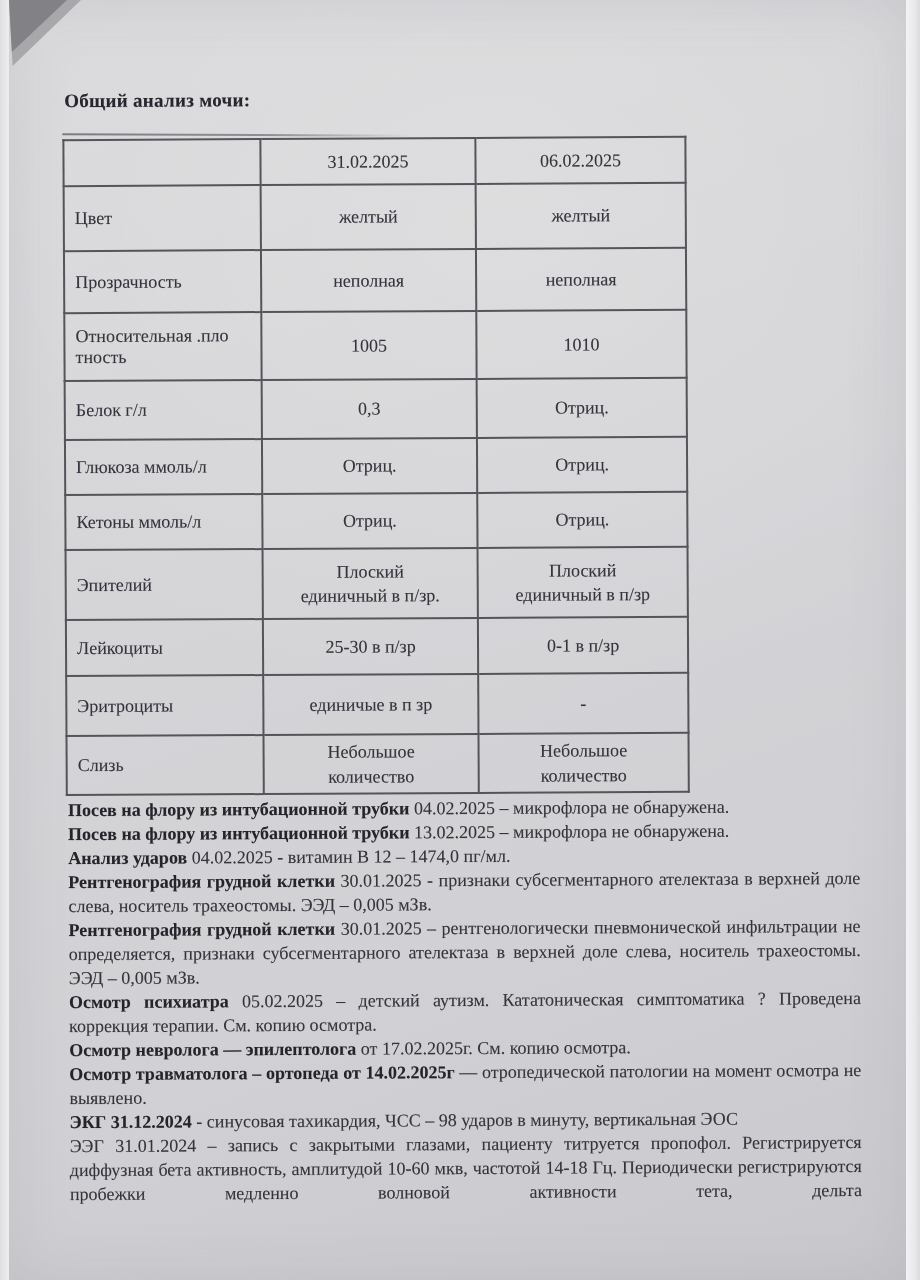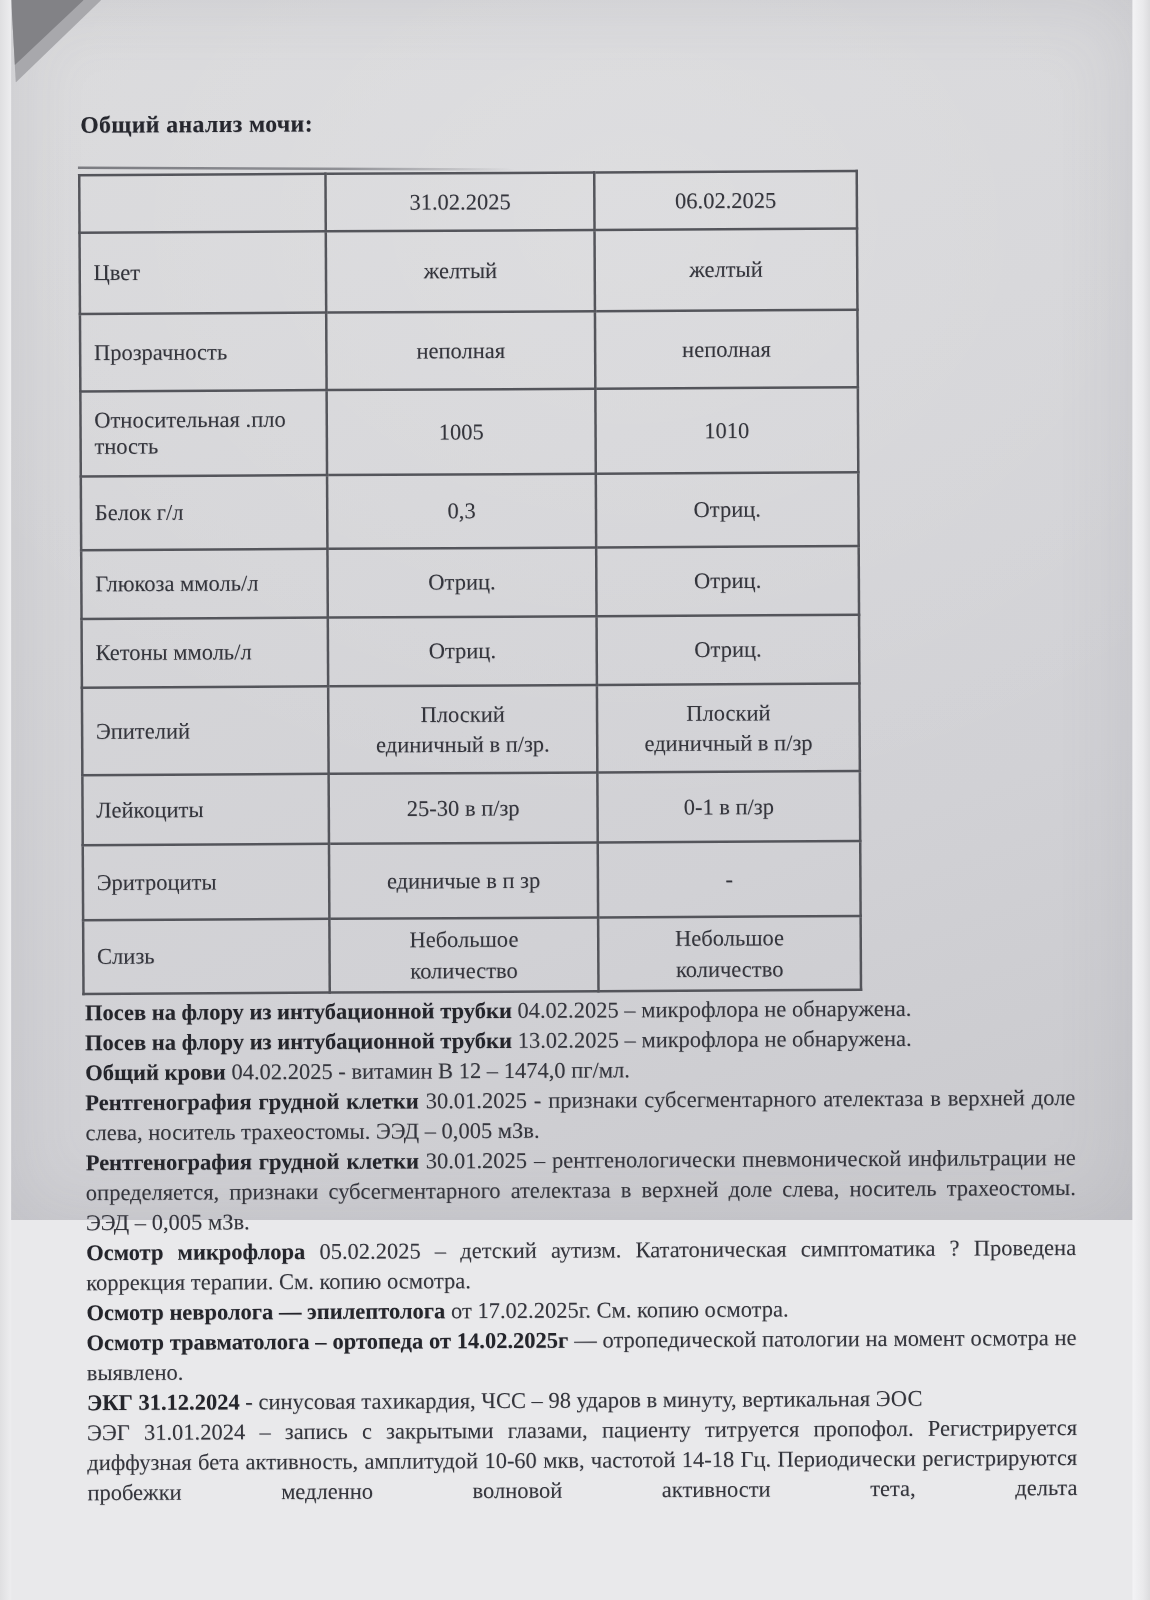--- a/index.html
+++ b/index.html
@@ -14,21 +14,21 @@
     position: absolute; left: 0; top: 0; width: 9px; height: 1280px;
     background: linear-gradient(90deg, #dfdfe1, #ededef);
     z-index: 0;
   }
   .edge-right {
     position: absolute; right: 0; top: 0; width: 14px; height: 1280px;
     background: linear-gradient(90deg, #f3f3f5 0%, #e9e9eb 60%, #dcdcde 100%);
     z-index: 2;
   }
   .paper {
-    position: absolute; left: 9px; top: 0; width: 897px; height: 976px;
+    position: absolute; left: 9px; top: 0; width: 897px; height: 1280px;
     background:
       radial-gradient(ellipse 900px 700px at 55% 18%, rgba(255,255,255,0.16), rgba(255,255,255,0) 70%),
       linear-gradient(160deg, #dadadc 0%, #d5d5d8 40%, #d1d1d5 70%, #c9c9cd 100%);
     box-shadow: inset 0 0 60px rgba(110,110,122,0.16);
     z-index: 1;
   }
   .corner-light {
     position: absolute; left: 0; top: 0; width: 72px; height: 66px;
     clip-path: polygon(0 0, 100% 0, 5% 100%);
     background: #a8a8ac;
@@ -163,24 +163,24 @@
 количество</td>
           <td class="val">Небольшое
 количество</td>
         </tr>
       </tbody>
     </table>
 
     <div class="notes">
       <p><b>Посев на флору из интубационной трубки</b><span> 04.02.2025 – микрофлора не обнаружена.</span></p>
       <p><b>Посев на флору из интубационной трубки</b><span> 13.02.2025 – микрофлора не обнаружена.</span></p>
-      <p><b>Общий крови</b><span> 04.02.2025  - витамин В 12 – 1474,0 пг/мл.</span></p>
+      <p><b>Анализ ударов</b><span> 04.02.2025  - витамин В 12 – 1474,0 пг/мл.</span></p>
       <p><b>Рентгенография грудной клетки</b><span> 30.01.2025 - признаки субсегментарного ателектаза в верхней доле слева, носитель трахеостомы. ЭЭД – 0,005 мЗв.</span></p>
       <p><b>Рентгенография грудной клетки</b><span> 30.01.2025 – рентгенологически пневмонической инфильтрации не определяется, признаки субсегментарного ателектаза в верхней доле слева, носитель трахеостомы. ЭЭД – 0,005 мЗв.</span></p>
-      <p><b>Осмотр микрофлора</b><span> 05.02.2025 – детский аутизм. Кататоническая симптоматика ? Проведена коррекция терапии. См. копию осмотра.</span></p>
+      <p><b>Осмотр психиатра</b><span> 05.02.2025 – детский аутизм. Кататоническая симптоматика ? Проведена коррекция терапии. См. копию осмотра.</span></p>
       <p><b>Осмотр невролога — эпилептолога</b><span>  от 17.02.2025г. См. копию осмотра.</span></p>
       <p><b>Осмотр травматолога – ортопеда от 14.02.2025г</b><span> — отропедической патологии на момент осмотра не выявлено.</span></p>
       <p><b>ЭКГ 31.12.2024</b><span> - синусовая тахикардия, ЧСС – 98 ударов в минуту, вертикальная ЭОС</span></p>
       <p class="justify-last"><b></b><span>ЭЭГ 31.01.2024 – запись с закрытыми глазами, пациенту титруется пропофол. Регистрируется диффузная бета активность, амплитудой 10-60 мкв, частотой 14-18 Гц. Периодически регистрируются пробежки медленно волновой активности тета, дельта</span></p>
     </div>
   </div>
 </div>
 
 <div class="edge-right"></div>
 

